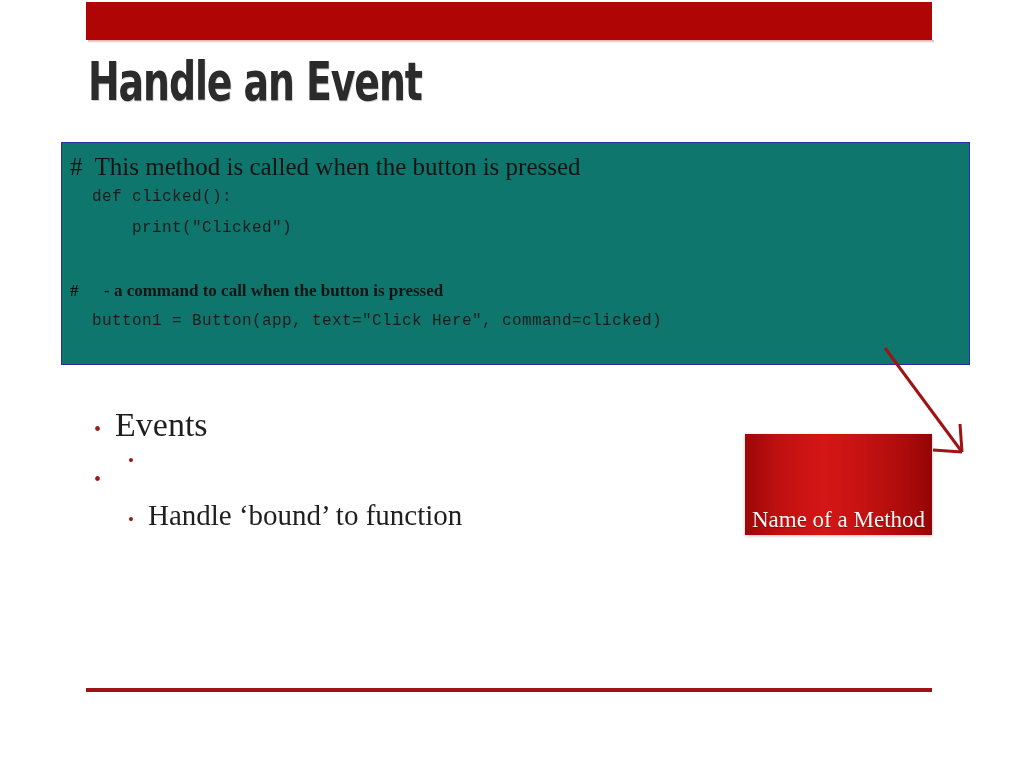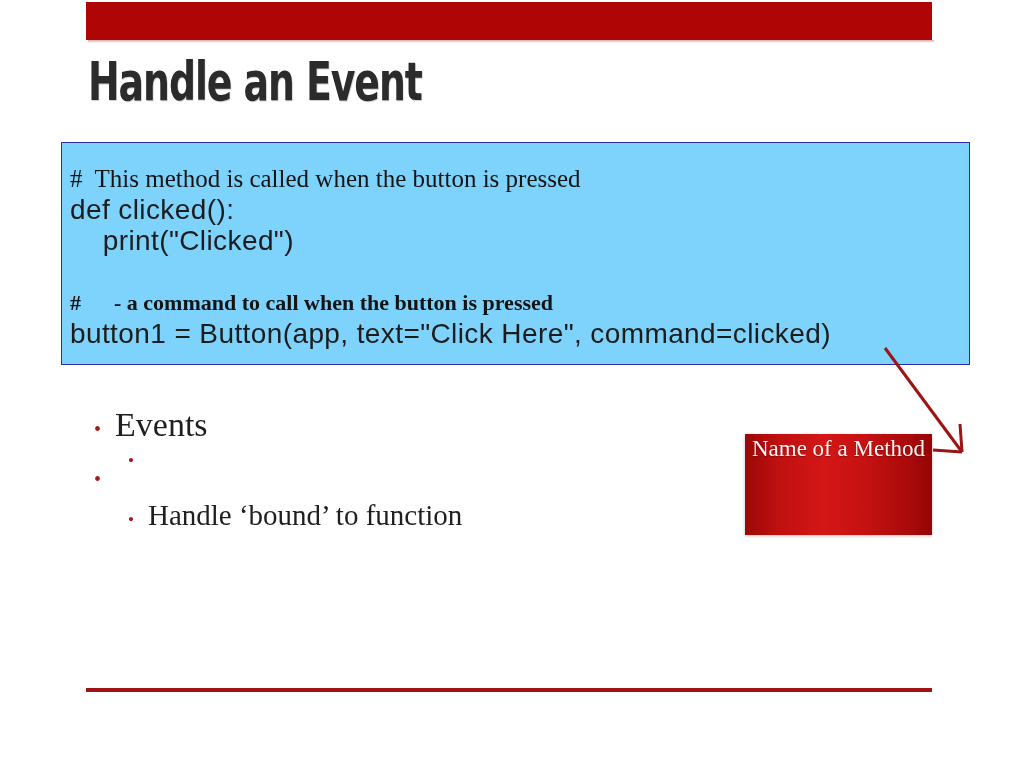--- a/index.html
+++ b/index.html
@@ -52,44 +52,45 @@
   }
 
   
   .code-box {
     position: absolute;
     left: 61px;
     top: 142px;
     width: 909px;
     height: 223px;
     border: 1.5px solid #2b2baa;
-    background: #7dd3fc;
+    background: #0f766e;
     box-sizing: border-box;
-    padding: 20px 0 0 8px;
+    padding: 8px 0 0 8px;
   }
   .code-line {
     white-space: pre;
     height: 31px;
     line-height: 31px;
     color: #131313;
   }
   .code-line.comment {
     font-family: "Liberation Serif", serif;
     font-size: 25px;
   }
   .code-line.comment-bold {
     font-family: "Liberation Serif", serif;
-    font-size: 22px;
+    font-size: 17px;
     font-weight: 700;
   }
   .code-line.mono {
-    font-family: Liberation Sans, sans-serif;
-    font-size: 28px;
+    font-family: Liberation Mono, monospace;
+    font-size: 16px;
     letter-spacing: 0.4px;
     color: #1c1c1c;
+    margin-left: 22px;
   }
   .code-line.blank {
     height: 31px;
   }
 
   
   .bullets {
     position: absolute;
     left: 88px;
     top: 398px;
@@ -130,21 +131,21 @@
     width: 187px;
     height: 101px;
     background: linear-gradient(to right,
         #9c0707 0%,
         #c01010 18%,
         #d41616 42%,
         #c71212 62%,
         #a90a0a 88%,
         #940505 100%);
     display: flex;
-    align-items: flex-start;
+    align-items: flex-end;
     justify-content: center;
     box-shadow: 0 1px 3px rgba(0,0,0,0.25);
   }
   .callout-text {
     color: #fdf6f4;
     font-family: "Liberation Serif", serif;
     font-size: 23px;
     line-height: 30px;
     text-align: center;
     text-shadow: 0 1px 1px rgba(90,0,0,0.5);

